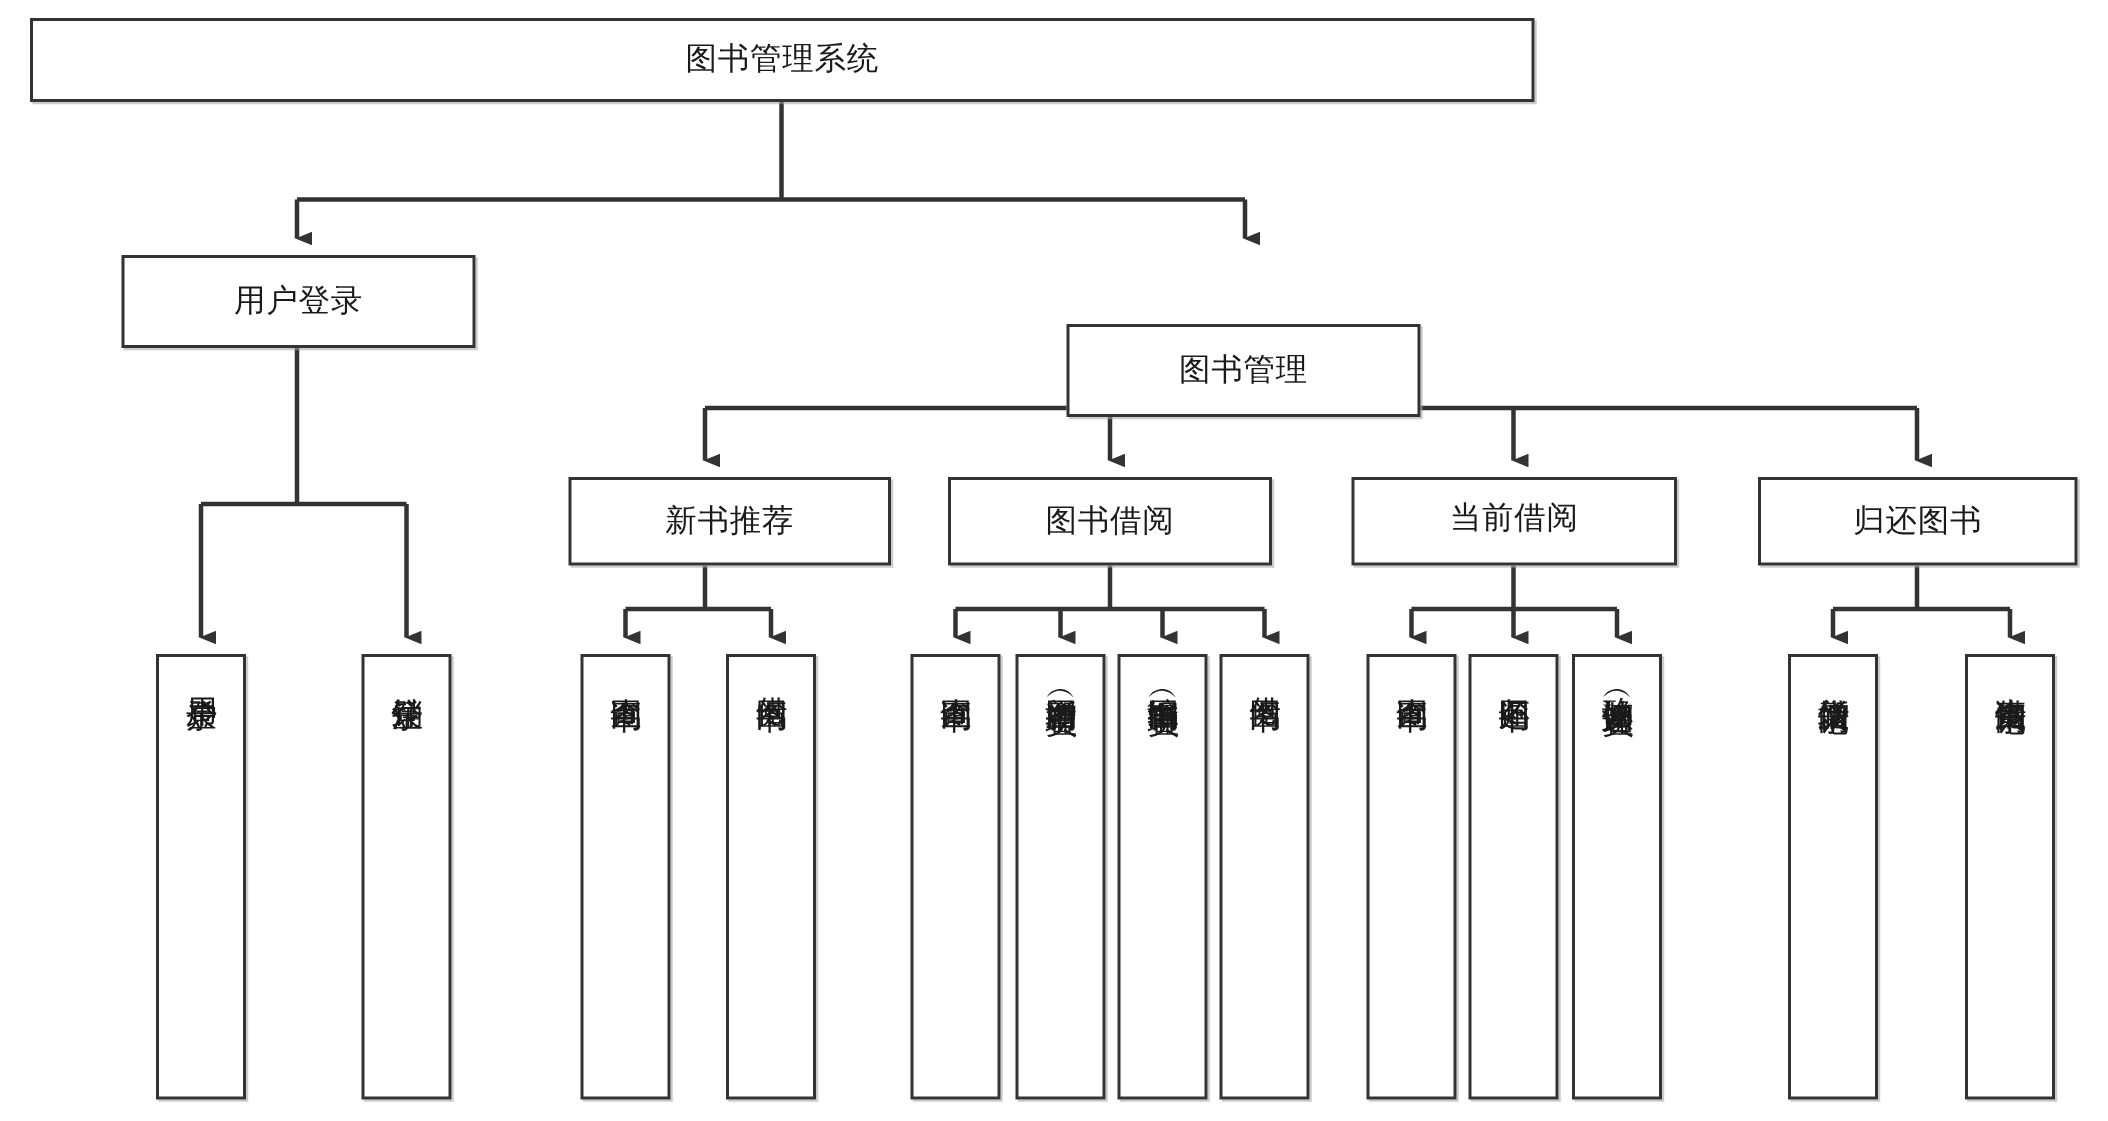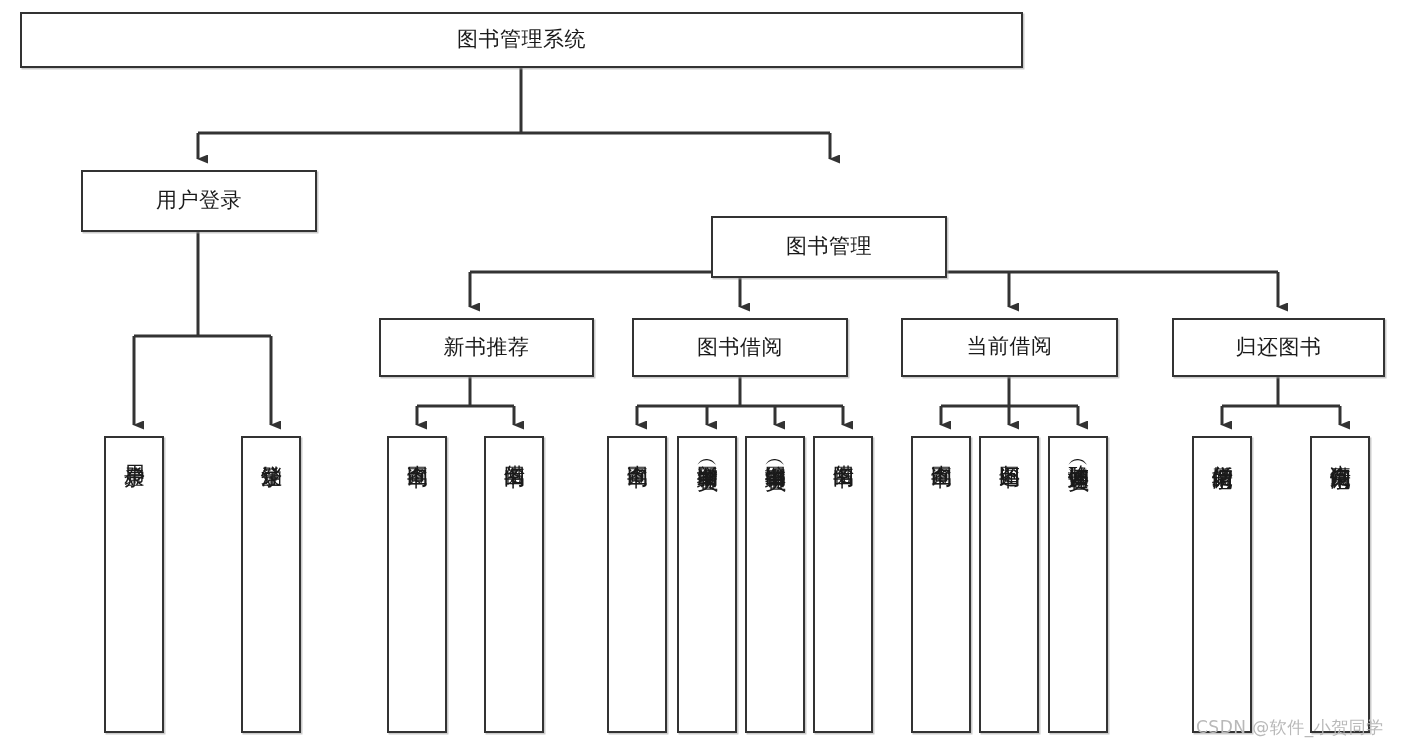--- a/index.html
+++ b/index.html
@@ -182,15 +182,14 @@
     <span class="node-label-v">确认归还（管理员）</span>
   </div>
 
   <div class="node-box vertical" style="left:1192px; top:436px; width:60px; height:297px;">
     <span class="node-label-v">新增借阅记录</span>
   </div>
   <div class="node-box vertical" style="left:1310px; top:436px; width:60px; height:297px;">
     <span class="node-label-v">查询借阅记录</span>
   </div>
 
-  <div class="watermark" style="left:1196px; top:716px;">CSDN @软件_小贺同学</div>
 
 </div>
 
 </body></html>

